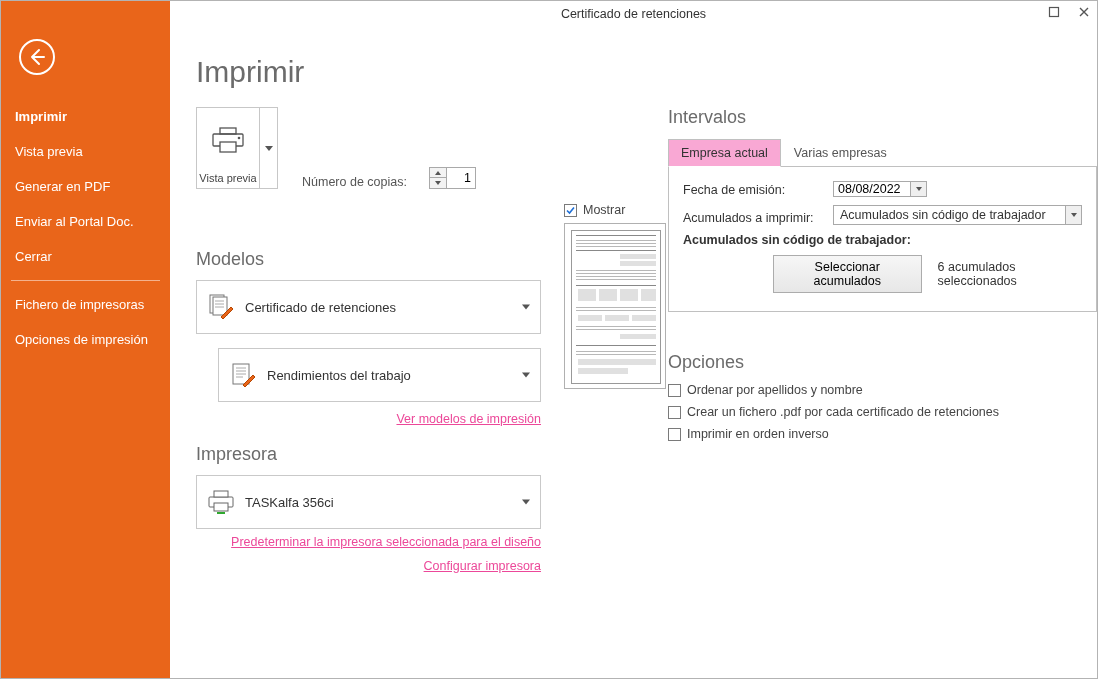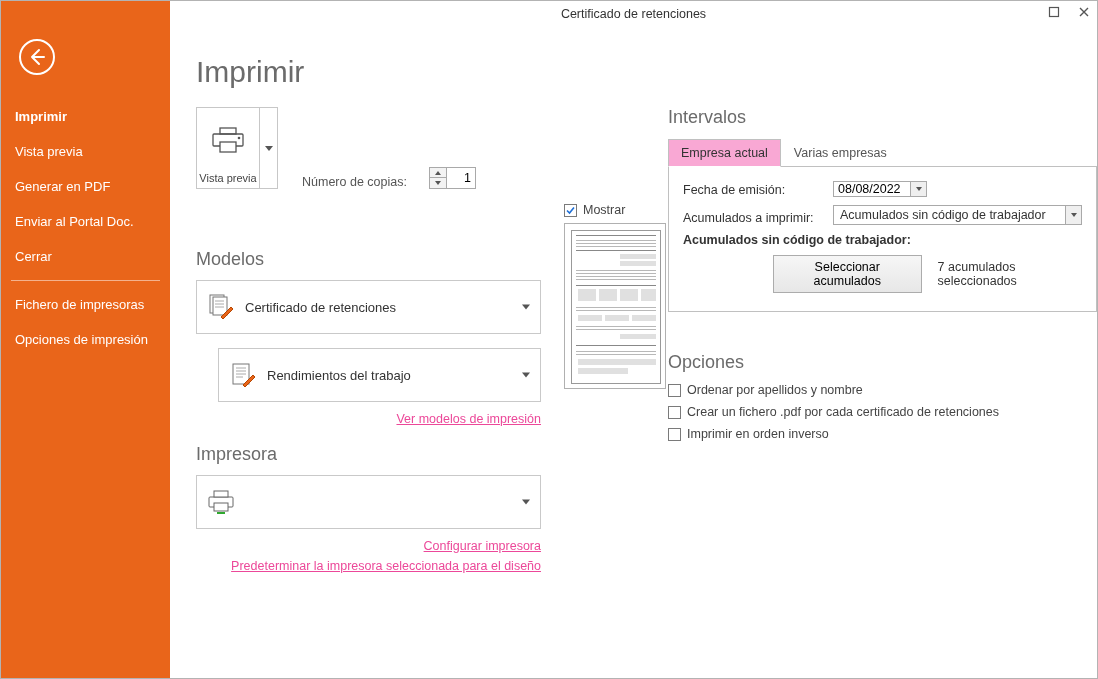--- a/index.html
+++ b/index.html
@@ -189,26 +189,27 @@
     <h2 class="section-title">Impresora</h2>
     <div class="model-box">
       <div class="model-icon">
         <svg width="28" height="28" viewBox="0 0 28 28">
           <rect x="2" y="9" width="24" height="10" rx="1" fill="#fff" stroke="#666"></rect>
           <rect x="7" y="3" width="14" height="6" fill="#fff" stroke="#666"></rect>
           <rect x="7" y="15" width="14" height="8" fill="#fff" stroke="#666"></rect>
           <rect x="10" y="24" width="8" height="2" fill="#2fa82f"></rect>
         </svg>
       </div>
+      <span class="model-label">TASKalfa 356ci</span>
       <div class="tri">
           <div class="tri-svg"></div>
         </div>
     </div>
+    <div class="link-row" style="margin-top:6px;"><span class="link">Predeterminar la impresora seleccionada para el diseño</span></div>
     <div class="link-row"><span class="link">Configurar impresora</span></div>
-    <div class="link-row" style="margin-top:6px;"><span class="link">Predeterminar la impresora seleccionada para el diseño</span></div>
   </div>
 
   <div class="preview-col">
     <label class="chk">
       <span class="chkbox">
           <svg width="11" height="11" viewBox="0 0 11 11">
             <path d="M2 5.5 L4.5 8 L9 2.5" fill="none" stroke-width="1.6"></path>
           </svg>
         </span>
       <span>Mostrar</span>
@@ -269,21 +270,21 @@
         <div class="combo">
           <span class="ctext">Acumulados sin código de trabajador</span>
           <div class="dd">
               <div class="tri-svg" style="border-top-width:4px;border-left-width:3px;border-right-width:3px;"></div>
             </div>
         </div>
       </div>
       <div class="bold-lbl">Acumulados sin código de trabajador:</div>
       <div class="sel-row">
         <button class="btn">Seleccionar acumulados</button>
-        <span>7 acumulados seleccionados</span>
+        <span>6 acumulados seleccionados</span>
       </div>
     </div>
 
     <div class="options-block">
       <h2 class="section-title">Opciones</h2>
       <label class="chk">
         <span class="chkbox"></span>
         <span>Ordenar por apellidos y nombre</span>
       </label>
       <label class="chk">

